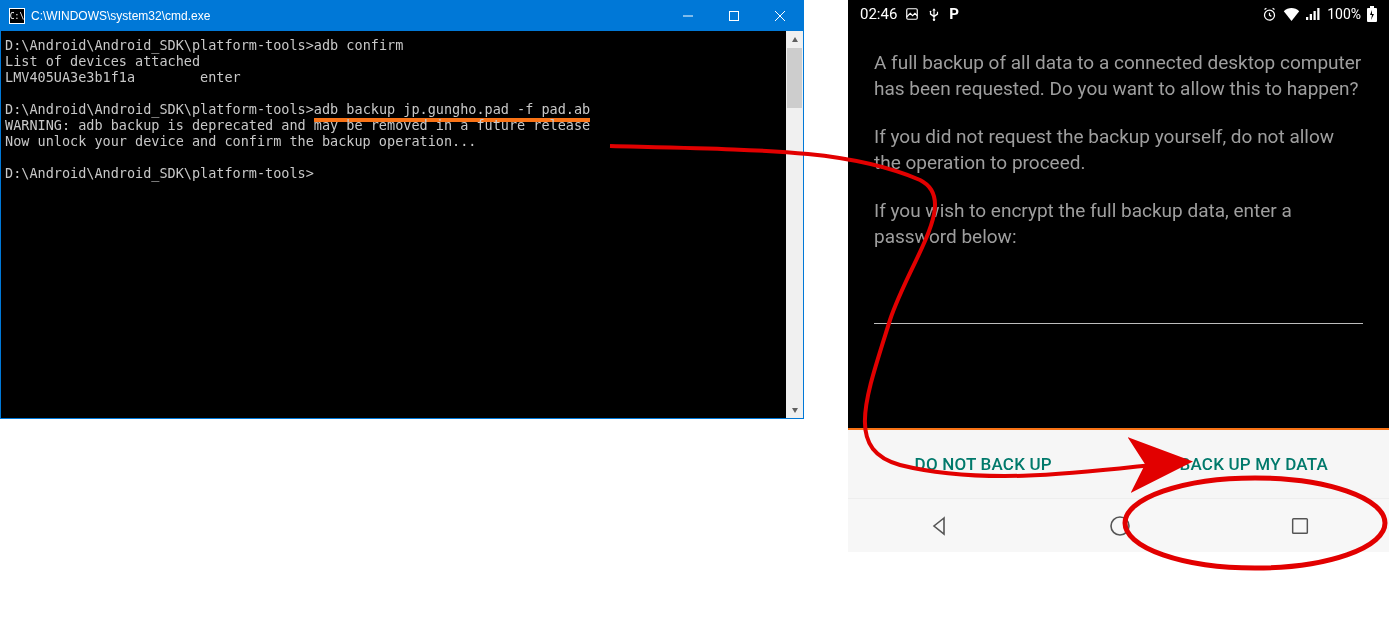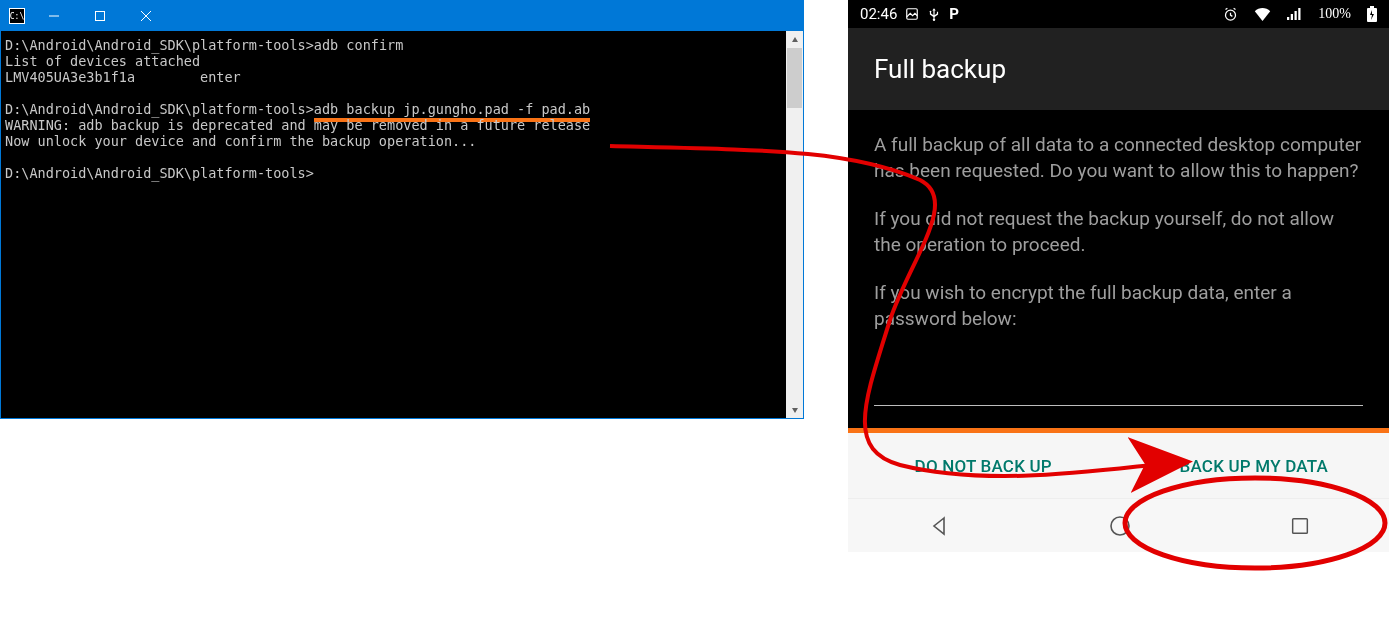--- a/index.html
+++ b/index.html
@@ -79,21 +79,21 @@
     display: flex; flex-direction: column;
   }
   .statusbar {
     height: 28px; flex: 0 0 28px;
     background: #000; color: #fff;
     display: flex; align-items: center;
     font-size: 15px;
     padding: 0 12px;
   }
   .status-left { display: flex; align-items: center; gap: 8px; }
-  .status-right { margin-left: auto; display: flex; align-items: center; gap: 16px; font-size: 14px; font-family: Liberation Serif, serif; }
+  .status-right { margin-left: auto; display: flex; align-items: center; gap: 6px; font-size: 14px; }
   .clock { font-size: 15px; }
   .ico { display: inline-flex; align-items: center; justify-content: center; }
   .appbar {
     height: 82px; flex: 0 0 82px;
     background: #212121; color: #fff;
     display: flex; align-items: center;
     padding: 0 26px;
     font-size: 26px; font-weight: 400;
   }
   .phone-content {
@@ -106,21 +106,21 @@
   .pw-field {
     margin: 16px 0 0 0;
     height: 36px;
     border: none; border-bottom: 1px solid #bdbdbd;
     width: 100%;
     background: transparent;
     font-size: 18px;
   }
   .phone-actions {
     height: 70px; flex: 0 0 70px;
-    border-top: 5px solid #f97316;
+    border-top: 2px solid #f97316;
     background: #f6f6f6;
     display: flex;
   }
   .phone-btn {
     flex: 1;
     display: flex; align-items: center; justify-content: center;
     color: #00796b;
     font-size: 17px; font-weight: 500;
     letter-spacing: .2px;
   }
@@ -140,20 +140,21 @@
   }
 </style>
 </head>
 <body>
 
 <div class="cmd-window">
   <div class="cmd-titlebar">
     <div class="cmd-icon">
         <span>C:\</span>
       </div>
+    <div class="cmd-title">C:\WINDOWS\system32\cmd.exe</div>
     <div class="cmd-controls">
       <div class="cmd-ctrl">
         <svg width="10" height="10" viewBox="0 0 10 10">
             <path d="M0 5 H10" stroke="#fff" stroke-width="1"></path>
           </svg>
       </div>
       <div class="cmd-ctrl">
         <svg width="10" height="10" viewBox="0 0 10 10">
             <rect x="0.5" y="0.5" width="9" height="9" fill="none" stroke="#fff" stroke-width="1"></rect>
           </svg>
@@ -235,23 +236,20 @@
       <span class="ico">
         <svg width="10" height="16" viewBox="0 0 10 16" fill="#fff">
             <rect x="0" y="2" width="10" height="14" rx="1"></rect>
             <rect x="3" y="0" width="4" height="2"></rect>
             <path d="M5 4 L3 9 H5 L4 14 L7 8 H5 Z" fill="#000"></path>
           </svg>
       </span>
     </div>
   </div>
 
-  <div class="appbar">
-    <span>Full backup</span>
-  </div>
 
   <div class="phone-content">
     <p>A full backup of all data to a connected desktop computer has been requested. Do you want to allow this to happen?</p>
     <p>If you did not request the backup yourself, do not allow the operation to proceed.</p>
     <p>If you wish to encrypt the full backup data, enter a password below:</p>
     <input type="password" class="pw-field" placeholder="" style="">
   </div>
 
   <div class="phone-actions">
     <div class="phone-btn">DO NOT BACK UP</div>

